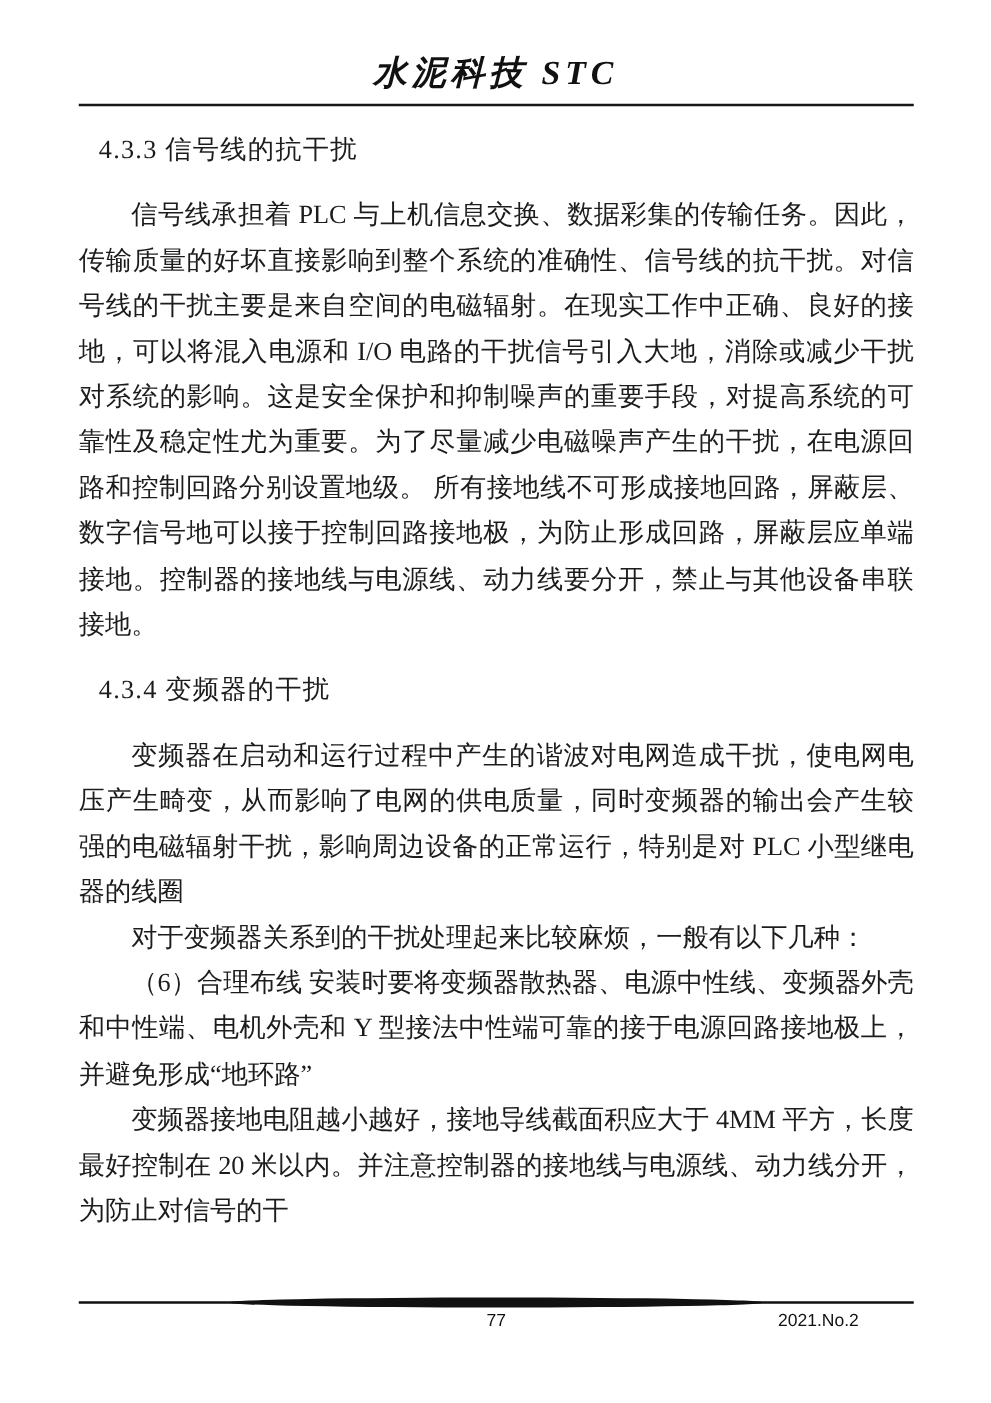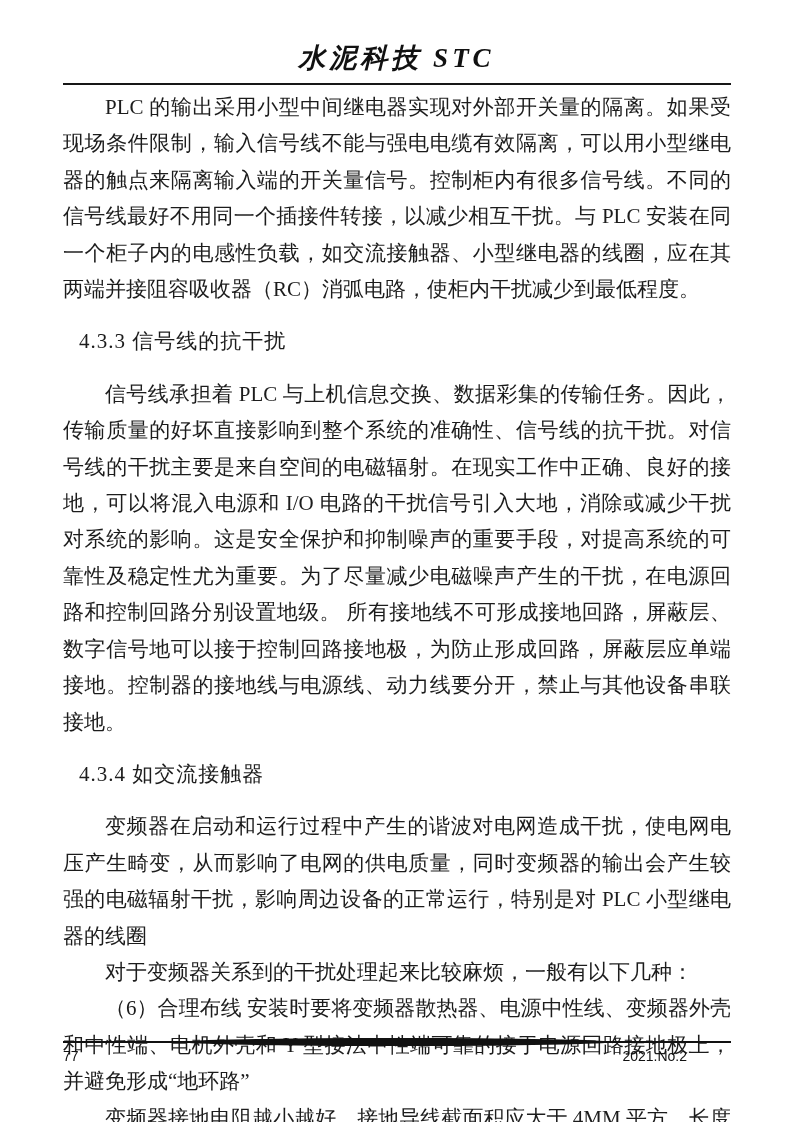--- a/index.html
+++ b/index.html
@@ -88,44 +88,43 @@
     left: 63px;
     right: 62px;
     font-family: "Liberation Sans", "DejaVu Sans", sans-serif;
     font-size: 14px;
     color: #111111;
   }
   .page-num {
     position: absolute;
     left: 0;
     right: 0;
-    text-align: left;
+    text-align: center;
   }
   .issue {
     position: absolute;
     right: 44px;
     top: 0;
     text-align: right;
   }
 </style>
 </head>
 <body>
 
 <div class="page">
 
   <div class="doc-header">
     <div class="doc-title">水泥科技 STC</div>
     <div class="header-rule"></div>
   </div>
 
   <div class="doc-body">
-    <p class="para">PLC 的输出采用小型中间继电器实现对外部开关量的隔离。如果受现场条件限制，输入信号线不能与强电电缆有效隔离，可以用小型继电器的触点来隔离输入端的开关量信号。控制柜内有很多信号线。不同的信号线最好不用同一个插接件转接，以减少相互干扰。与 PLC 安装在同一个柜子内的电感性负载，如交流接触器、小型继电器的线圈，应在其两端并接阻容吸收器（RC）消弧电路，使柜内干扰减少到最低程度。</p>
     <h2 class="heading">4.3.3 信号线的抗干扰</h2>
     <p class="para">信号线承担着 PLC 与上机信息交换、数据彩集的传输任务。因此，传输质量的好坏直接影响到整个系统的准确性、信号线的抗干扰。对信号线的干扰主要是来自空间的电磁辐射。在现实工作中正确、良好的接地，可以将混入电源和 I/O 电路的干扰信号引入大地，消除或减少干扰对系统的影响。这是安全保护和抑制噪声的重要手段，对提高系统的可靠性及稳定性尤为重要。为了尽量减少电磁噪声产生的干扰，在电源回路和控制回路分别设置地级。 所有接地线不可形成接地回路，屏蔽层、数字信号地可以接于控制回路接地极，为防止形成回路，屏蔽层应单端接地。控制器的接地线与电源线、动力线要分开，禁止与其他设备串联接地。</p>
-    <h2 class="heading">4.3.4 如交流接触器</h2>
+    <h2 class="heading">4.3.4 变频器的干扰</h2>
     <p class="para">变频器在启动和运行过程中产生的谐波对电网造成干扰，使电网电压产生畸变，从而影响了电网的供电质量，同时变频器的输出会产生较强的电磁辐射干扰，影响周边设备的正常运行，特别是对 PLC 小型继电器的线圈</p>
     <p class="para">对于变频器关系到的干扰处理起来比较麻烦，一般有以下几种：</p>
     <p class="para">（6）合理布线 安装时要将变频器散热器、电源中性线、变频器外壳和中性端、电机外壳和 Y 型接法中性端可靠的接于电源回路接地极上，并避免形成“地环路”</p>
     <p class="para">变频器接地电阻越小越好，接地导线截面积应大于 4MM 平方，长度最好控制在 20 米以内。并注意控制器的接地线与电源线、动力线分开，为防止对信号的干</p>
   </div>
 
   <div class="doc-footer">
     <div class="footer-rule">
       <span class="base-line"></span>
       <span class="swell"></span>

